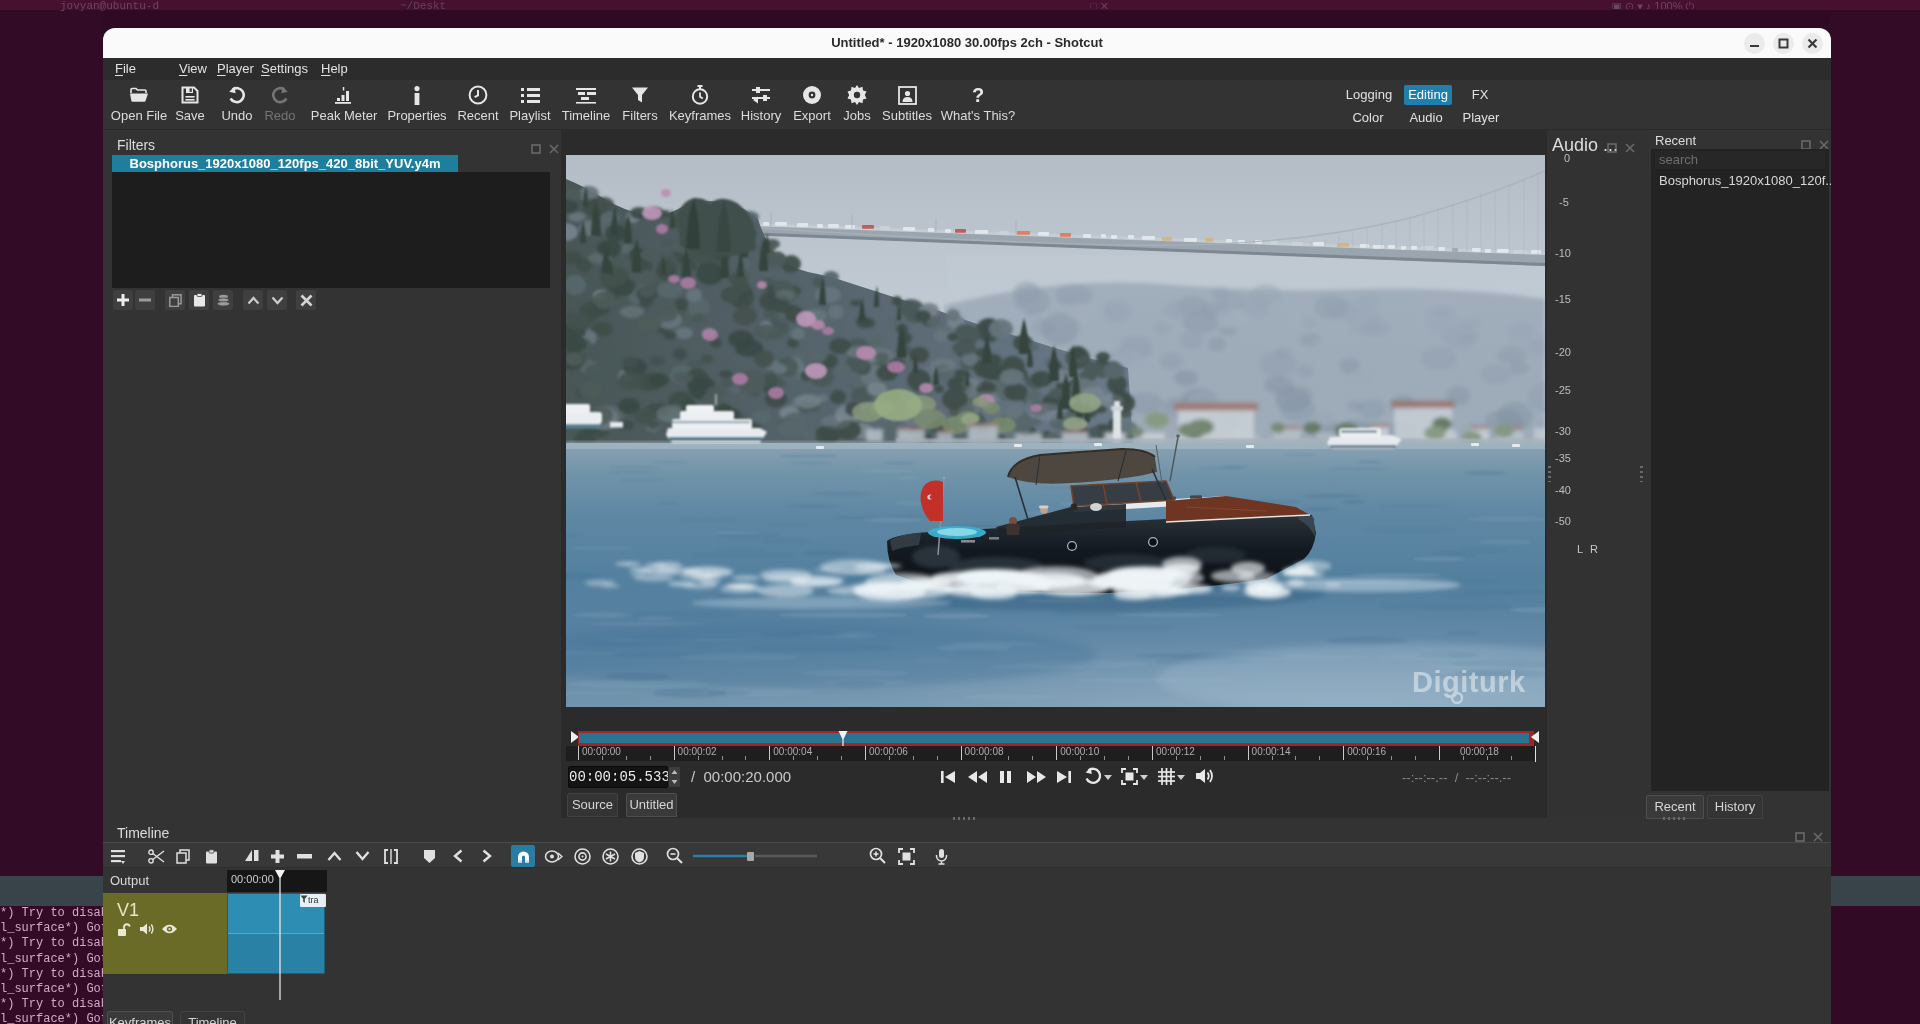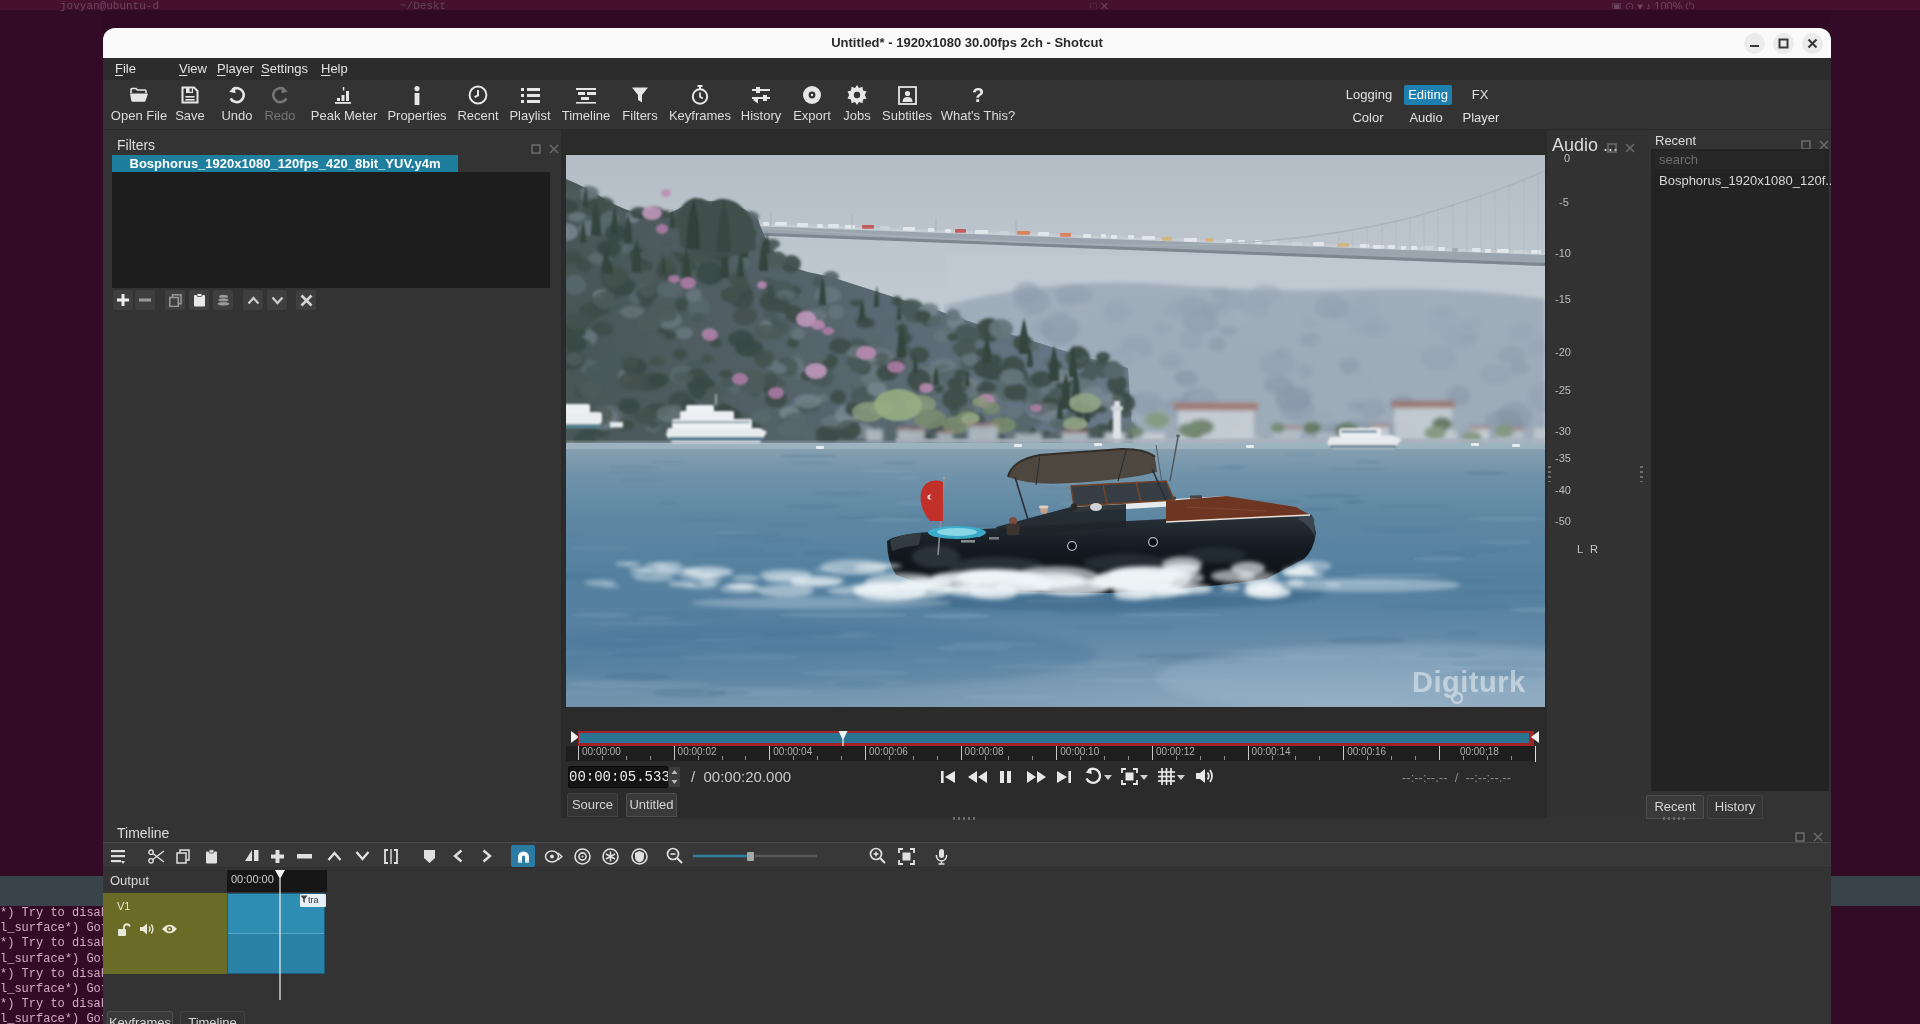--- a/index.html
+++ b/index.html
@@ -1773,21 +1773,21 @@
             <rect x="4" y="1" width="5" height="9" rx="2.5" fill="#e0e0e0"></rect>
             <path d="M1.5 7 V8 A5 5 0 0 0 11.5 8 V7 M6.5 13 V16 M3.5 16 H9.5" fill="none" stroke="#e0e0e0" stroke-width="1.5"></path>
           </svg>
         </div>
     </div>
 
     <div class="abs" style="left:124px; top:50px; width:100px; height:22px; background:#161616;"></div>
     <div class="abs" style="left:128px; top:53px; font-size:11px; color:#cfcfcf;">00:00:00</div>
     <div class="abs" style="left:7px; top:53px; font-size:13px; color:#d8d8d8;">Output</div>
     <div class="abs" style="left:0px; top:73px; width:124px; height:81px; background:#6b6b28;">
-      <div class="abs" style="left:14px; top:7px; font-size:11px; color:#e6e6c8;">V1</div>
+      <div class="abs" style="left:14px; top:7px; font-size:18px; color:#e6e6c8;">V1</div>
       <svg class="abs" style="left:13px; top:29px;" width="15" height="15" viewBox="0 0 15 15">
           <rect x="2" y="7" width="8" height="7" rx="1" fill="#e8e8d8"></rect>
           <path d="M8 7 V4.5 A3 3 0 0 1 13.8 4.5" fill="none" stroke="#e8e8d8" stroke-width="1.8"></path>
         </svg>
       <svg class="abs" style="left:36px; top:29px;" width="16" height="14" viewBox="0 0 16 14">
           <path d="M1 5 H4 L8 1.5 V12.5 L4 9 H1 Z" fill="#e8e8d8"></path>
           <path d="M10 4.5 Q12 7 10 9.5 M12.3 2.5 Q15.5 7 12.3 11.5" fill="none" stroke="#e8e8d8" stroke-width="1.4"></path>
         </svg>
       <svg class="abs" style="left:58px; top:30px;" width="17" height="12" viewBox="0 0 17 12">
           <path d="M1 6 Q8.5 -2.5 16 6 Q8.5 14.5 1 6 Z" fill="#e8e8d8"></path>

